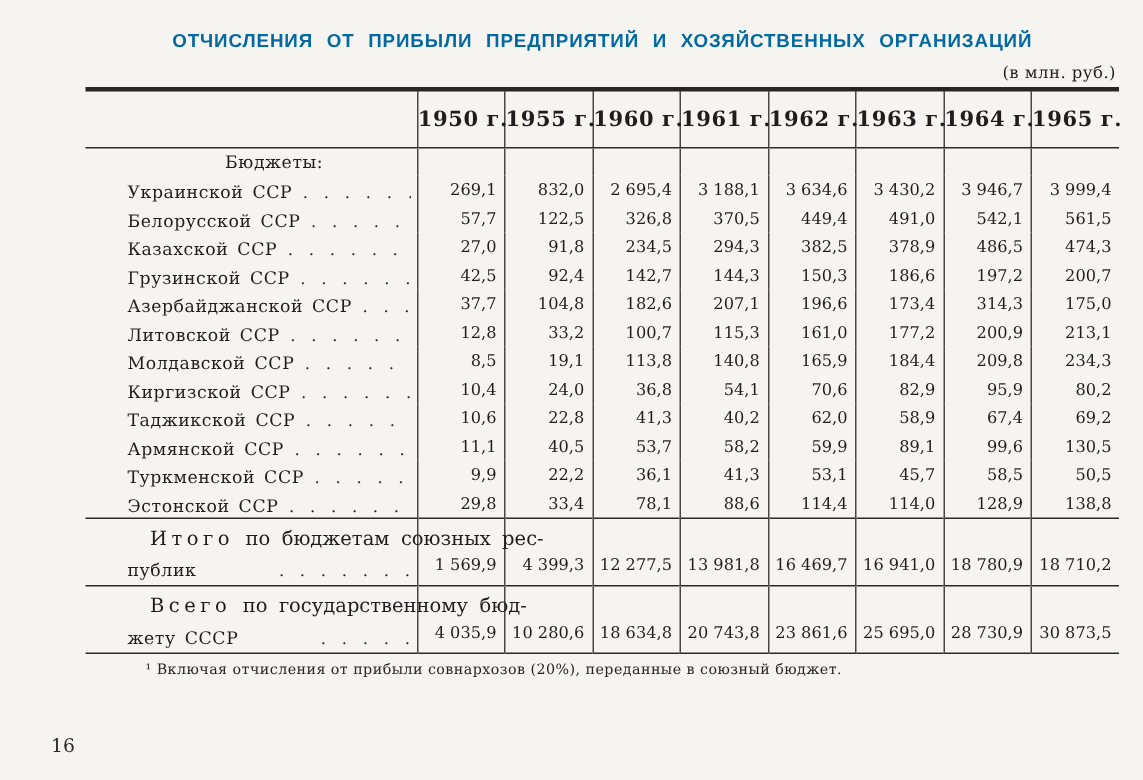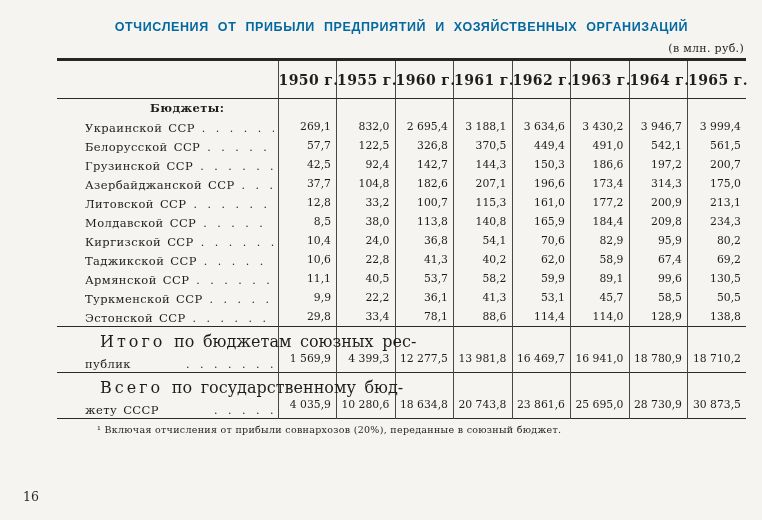--- a/index.html
+++ b/index.html
@@ -52,48 +52,48 @@
   th + th, td + td { border-left:1px solid #474747; }
   tbody tr.r td { height:17.7px; vertical-align:middle; }
   .stubflex { display:flex; align-items:baseline; overflow:hidden; }
   .lbl {
     font-size:11.5px;
     letter-spacing:0.4px;
     word-spacing:2px;
     white-space:nowrap;
   }
   td.stub .stubflex { padding-left:28px; padding-right:4px; }
-  td.stub.sub .stubflex { padding-left:93px;font-weight:bold; }
+  td.stub.sub .stubflex { padding-left:93px; }
   .dots { flex:1 1 auto; overflow:hidden; white-space:nowrap; margin-left:7px; }
   .dots::after {
     content:". . . . . . . . . . . . . . . . . . . . . . . . . . . .";
     letter-spacing:3.5px;
     font-size:11px;
     color:#2c2c2c;
   }
   td.num {
     text-align:right;
     font-size:10.8px;
     padding-right:5px;
     white-space:nowrap;
   }
   tr.total td { border-top:1.2px solid #2a2a2a; height:37px; }
   tr.total td.num { vertical-align:bottom; padding-bottom:7px; }
-  .tline1 { padding-left:43px; font-size:16px; white-space:nowrap; word-spacing:3.5px; margin-top:5px; }
+  .tline1 { padding-left:43px; font-size:13px; white-space:nowrap; word-spacing:3.5px; margin-top:5px; }
   .tline1 .spaced { letter-spacing:3px; }
   .tline2 { padding-left:61px; padding-right:4px; margin-top:2px;gap:48px; }
   .footnote {
     margin:5px 0 0 40px;
     font-size:9.5px;
     letter-spacing:0.3px;
     color:#242424;
   }
   .pagenum {
     position:absolute;
-    left:23px; top:489px;
+    left:34px; top:489px;
     font-size:12.5px;
     color:#2a2a2a;
   }
 </style>
 </head>
 <body>
 
 <div class="sheet">
   <div class="title">ОТЧИСЛЕНИЯ ОТ ПРИБЫЛИ ПРЕДПРИЯТИЙ И ХОЗЯЙСТВЕННЫХ ОРГАНИЗАЦИЙ</div>
   <div class="unit-note">(в млн. руб.)</div>
@@ -167,20 +167,36 @@
           <td class="num">326,8</td>
           <td class="num">370,5</td>
           <td class="num">449,4</td>
           <td class="num">491,0</td>
           <td class="num">542,1</td>
           <td class="num">561,5</td>
         </tr>
         <tr class="r">
           <td class="stub">
             <div class="stubflex">
+              <span class="lbl">Казахской ССР</span>
+              <span class="dots"></span>
+            </div>
+          </td>
+          <td class="num">27,0</td>
+          <td class="num">91,8</td>
+          <td class="num">234,5</td>
+          <td class="num">294,3</td>
+          <td class="num">382,5</td>
+          <td class="num">378,9</td>
+          <td class="num">486,5</td>
+          <td class="num">474,3</td>
+        </tr>
+        <tr class="r">
+          <td class="stub">
+            <div class="stubflex">
               <span class="lbl">Грузинской ССР</span>
               <span class="dots"></span>
             </div>
           </td>
           <td class="num">42,5</td>
           <td class="num">92,4</td>
           <td class="num">142,7</td>
           <td class="num">144,3</td>
           <td class="num">150,3</td>
           <td class="num">186,6</td>
@@ -220,21 +236,21 @@
           <td class="num">213,1</td>
         </tr>
         <tr class="r">
           <td class="stub">
             <div class="stubflex">
               <span class="lbl">Молдавской ССР</span>
               <span class="dots"></span>
             </div>
           </td>
           <td class="num">8,5</td>
-          <td class="num">38,0</td>
+          <td class="num">19,1</td>
           <td class="num">113,8</td>
           <td class="num">140,8</td>
           <td class="num">165,9</td>
           <td class="num">184,4</td>
           <td class="num">209,8</td>
           <td class="num">234,3</td>
         </tr>
         <tr class="r">
           <td class="stub">
             <div class="stubflex">

